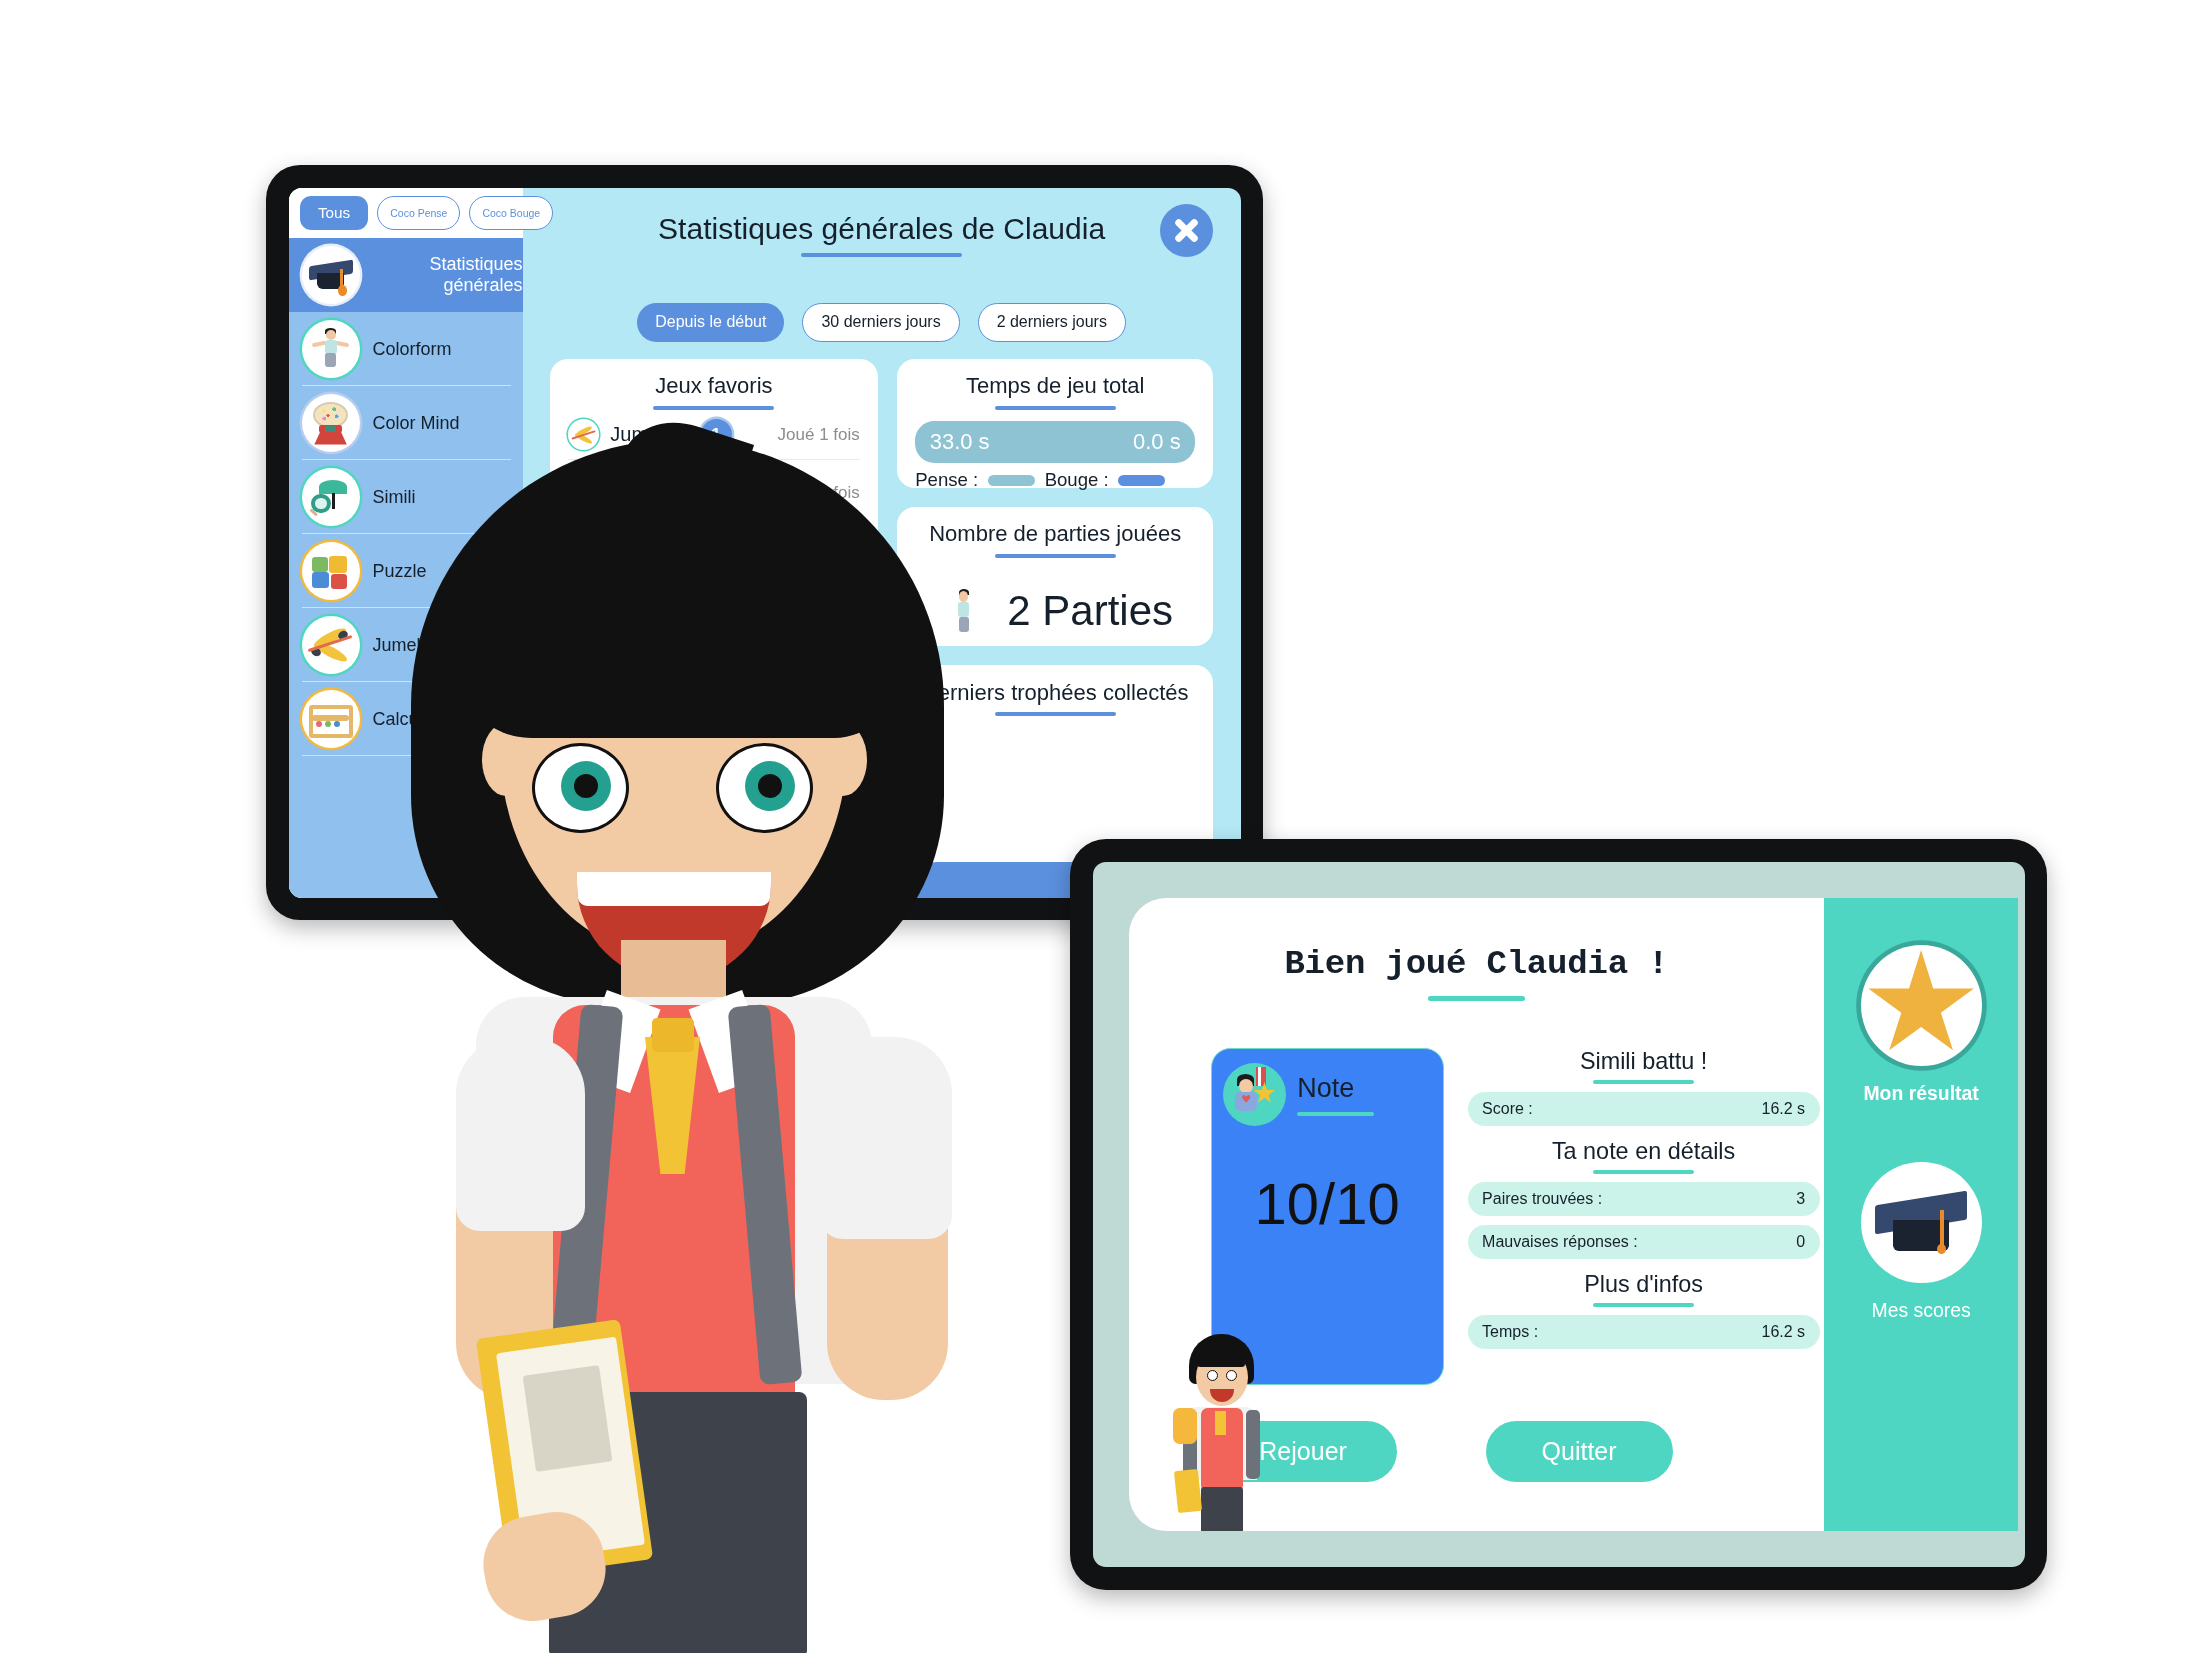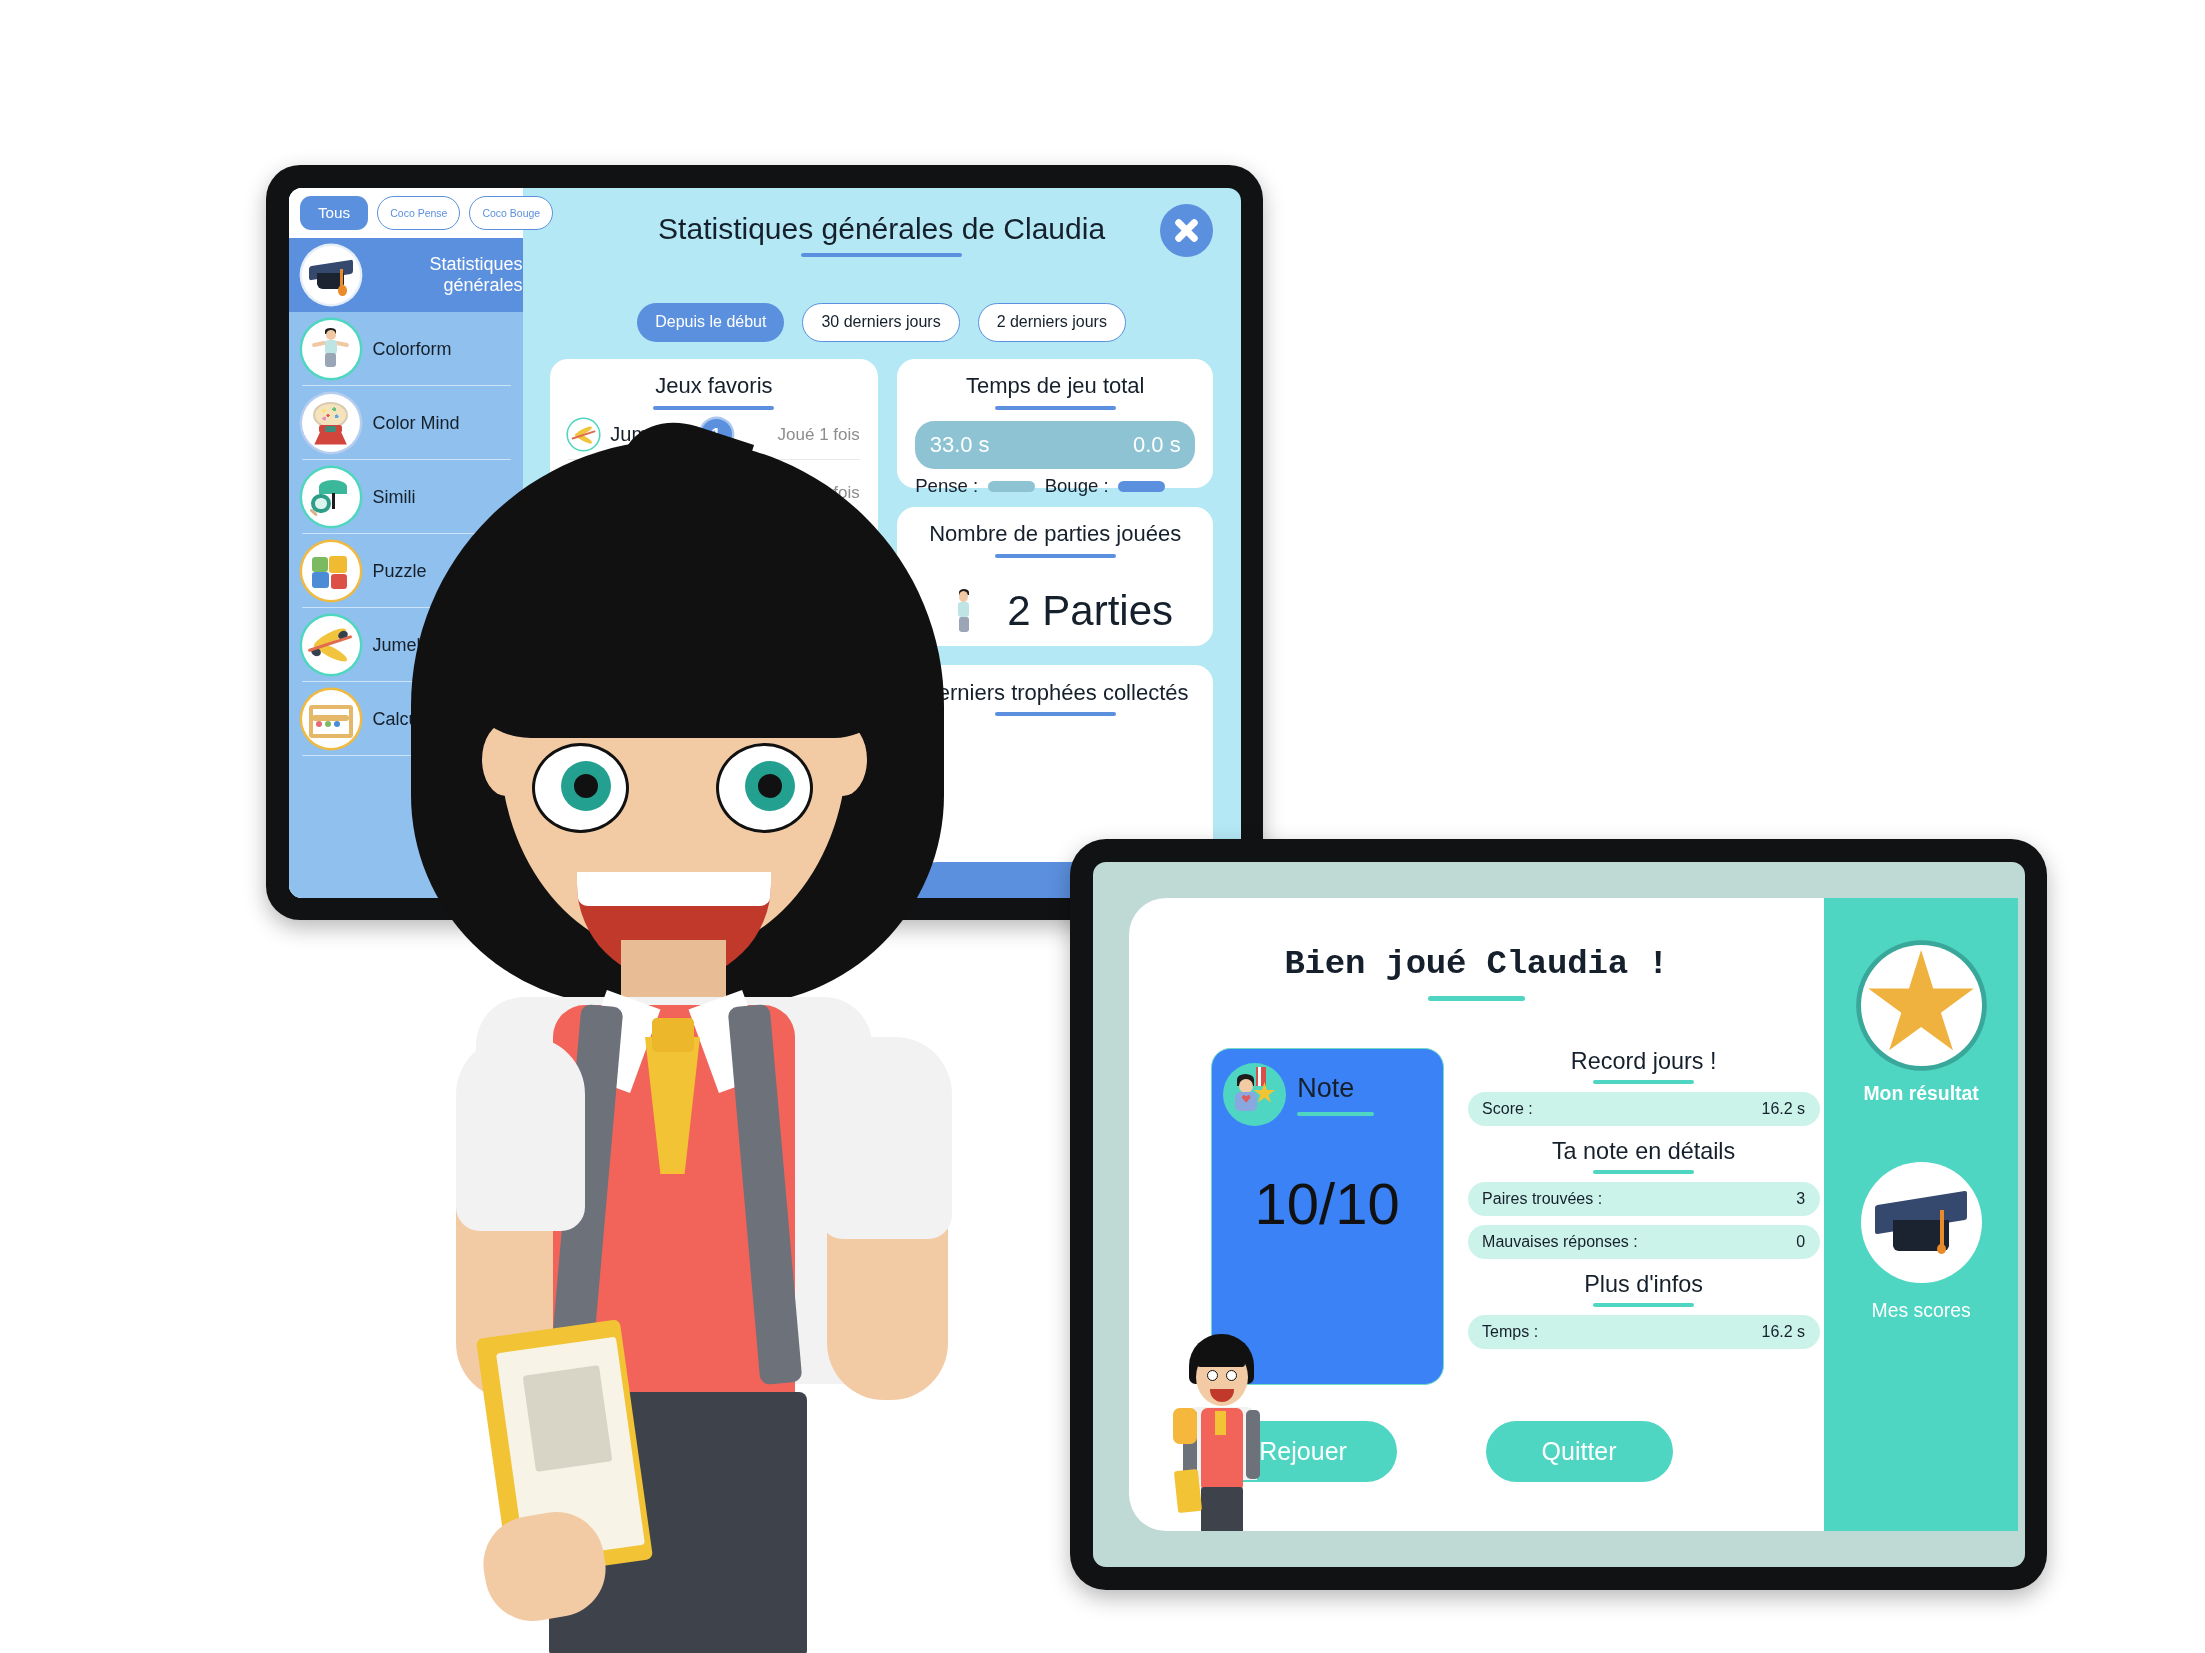--- a/index.html
+++ b/index.html
@@ -101,21 +101,21 @@
   .card-h{text-align:center;font-size:22px;color:#15202c;}
   .card-h .u{display:block;width:121px;height:4px;background:#5b90de;border-radius:2.4px;margin:6.5px auto 0;}
 
   .fav-row{display:flex;align-items:center;gap:11.3px;padding:9.7px 0 9px;border-bottom:0.8px solid #e9e9e9;}
   .fav-ico{width:31px;height:31px;border-radius:50%;background:#fff;flex:0 0 31px;position:relative;overflow:hidden;box-shadow:0 0 0 1.6px #4fd6bf;}
   .fav-ico.gold{box-shadow:0 0 0 1.6px #f0b93f;}
   .fav-name{font-size:20px;color:#15202c;flex:1;}
   .fav-rank{width:31px;height:31px;border-radius:50%;background:#5b90de;color:#fff;display:flex;align-items:center;justify-content:center;font-size:17px;font-weight:bold;flex:0 0 31px;box-shadow:0 0 0 2.4px #a9c7ef;}
   .fav-times{font-size:17px;color:#8d8d8d;width:117px;text-align:right;}
 
-  .bar{height:48px;border-radius:19.4px;background:#8dc3d2;display:flex;align-items:center;justify-content:space-between;padding:0 14.5px;box-sizing:border-box;margin-top:11.3px;}
+  .bar{height:42px;border-radius:19.4px;background:#8dc3d2;display:flex;align-items:center;justify-content:space-between;padding:0 14.5px;box-sizing:border-box;margin-top:11.3px;}
   .bar span{font-size:22px;color:#fff;}
   .legend{display:flex;align-items:center;gap:9.7px;margin-top:6.5px;font-size:18.6px;color:#15202c;}
   .sw{width:47px;height:10.5px;border-radius:6.5px;}
   .sw.a{background:#8dc3d2;}
   .sw.b{background:#5b90de;}
 
   .parties{display:flex;align-items:center;justify-content:center;gap:18px;margin-top:21px;}
   .parties .big{font-size:42px;color:#15202c;}
   .parties .av{width:52px;height:65px;position:relative;}
 
@@ -441,21 +441,21 @@
             <div class="note-lbl">
               <span>Note</span>
               <span class="u"></span>
             </div>
           </div>
           <div class="note-val">10/10</div>
         </div>
 
         <div class="t2-right">
           <div class="sec-h">
-            <span>Record jours !</span>
+            <span>Simili battu !</span>
             <span class="u"></span>
           </div>
           <div class="kv">
             <span>Score :</span>
             <span class="v">16.2 s</span>
           </div>
 
           <div class="sec-h" style="margin-top:11.3px">
             <span>Ta note en détails</span>
             <span class="u"></span>

